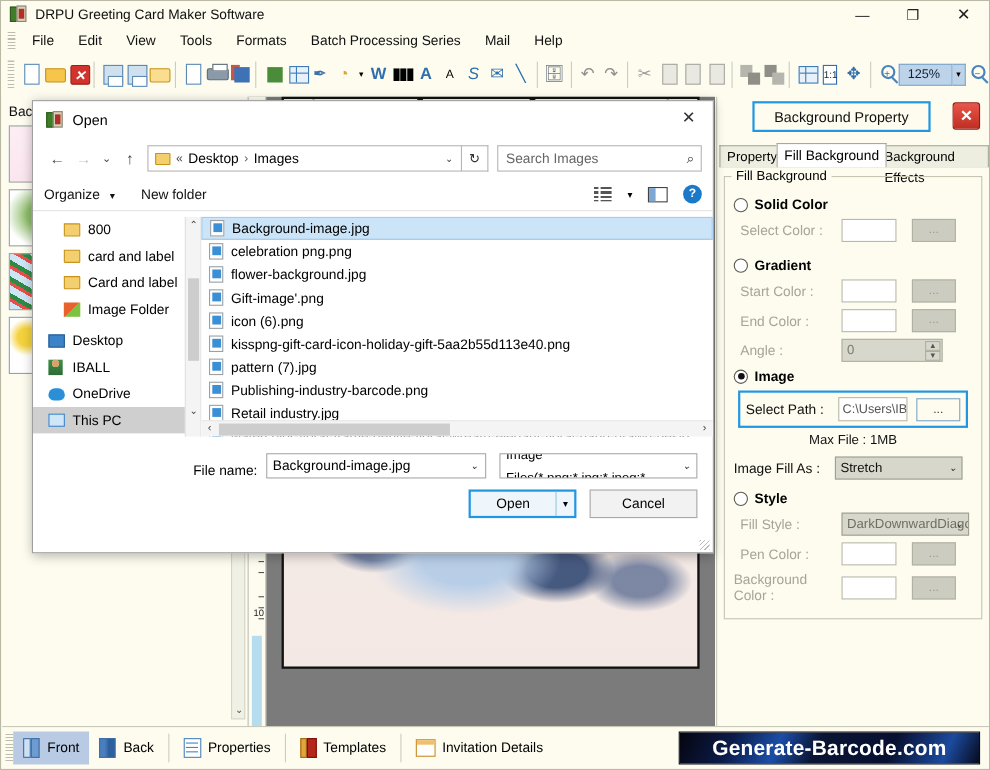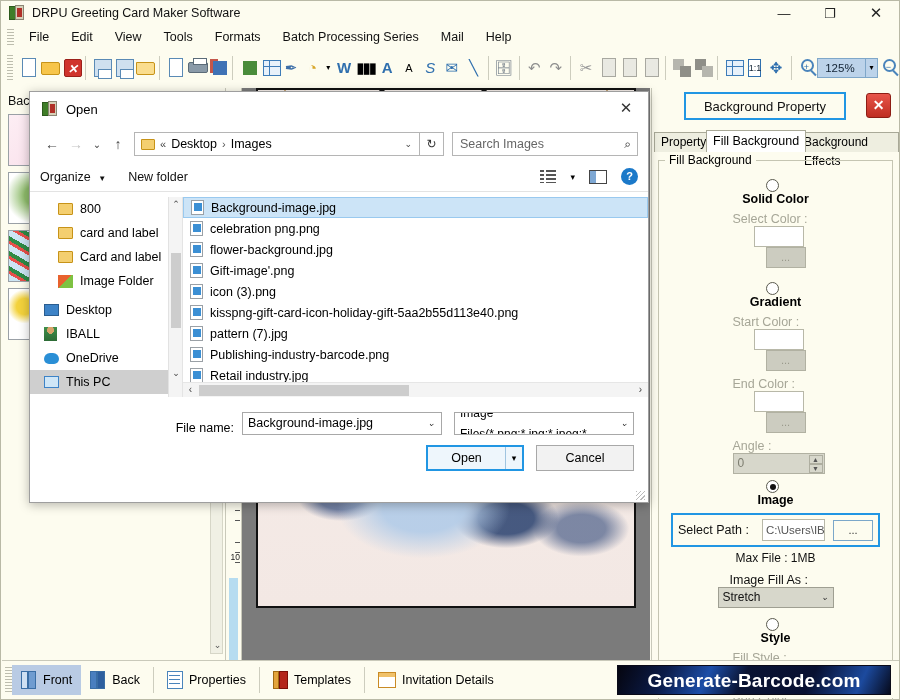--- a/index.html
+++ b/index.html
@@ -94,21 +94,21 @@
      font-size:13px; color:#111; }
   .bp-close { position:absolute; right:8px; top:5px; width:25px; height:25px;
      background:linear-gradient(#e8554a,#bf2e22); border:1px solid #8d1d14; border-radius:3px;
      color:#fff; font-size:14px; font-weight:bold; text-align:center; line-height:23px; }
   .tabs { position:relative; height:22px; margin:6px 0 0 2px; border-bottom:1px solid #a9a998; }
   .tab { position:absolute; top:2px; height:20px; line-height:19px; padding:0 6px;
      font-size:12px; background:#eeeee0; border:1px solid #a9a998; border-bottom:none; }
   .tab.active { top:0; height:22px; line-height:21px; background:#fff; z-index:2; font-size:12.5px;}
   .group { position:relative; margin:8px 6px 0 6px; border:1px solid #c5c5b2; padding:12px 8px 8px 8px;}
   .group-legend { position:absolute; top:-8px; left:6px; background:#fdfcef; padding:0 4px; font-size:12px;}
-  .row { display:flex; align-items:center; margin:6px 0;flex-direction:column; }
+  .row { display:flex; align-items:center; margin:6px 0; }
   .radio { width:13px; height:13px; border:1.5px solid #5a5a4e; border-radius:50%; margin-right:6px; background:#fff; position:relative;}
   .radio.on:after{content:""; position:absolute; left:2.5px; top:2.5px; width:6px; height:6px; background:#111; border-radius:50%;}
   .rlabel { font-weight:bold; font-size:12.5px; }
   .flabel { font-size:12.5px; color:#a6a697; }
   .flabel.dk { color:#111; }
   .swatch { width:50px; height:21px; background:#fff; border:1px solid #b8b8a8;}
   .dotbtn { width:40px; height:21px; background:#ccccc0; border:1px solid #b1b1a2; color:#9a9a8c; text-align:center; line-height:19px; font-size:11px;}
   .dotbtn.act { background:#fdfcef; border:1px solid #7ba7c9; color:#333;}
   .spin { width:92px; height:21px; background:#d7d7cb; border:1px solid #b1b1a2; position:relative; font-size:12px; color:#7d7d70; padding-left:4px; line-height:19px;}
   .spin .up,.spin .dn{position:absolute; right:1px; width:14px; height:9px; background:#d7d7cb; border:1px solid #aeaea0; font-size:7px; text-align:center; line-height:7px; color:#555;}
@@ -656,21 +656,21 @@
         <div class="fitem">
           <span class="ficon"></span>
           <span>flower-background.jpg</span>
         </div>
         <div class="fitem">
           <span class="ficon"></span>
           <span>Gift-image'.png</span>
         </div>
         <div class="fitem">
           <span class="ficon"></span>
-          <span>icon (3).png</span>
+          <span>icon (6).png</span>
         </div>
         <div class="fitem">
           <span class="ficon"></span>
           <span>kisspng-gift-card-icon-holiday-gift-5aa2b55d113e40.png</span>
         </div>
         <div class="fitem">
           <span class="ficon"></span>
           <span>pattern (7).jpg</span>
         </div>
         <div class="fitem">

